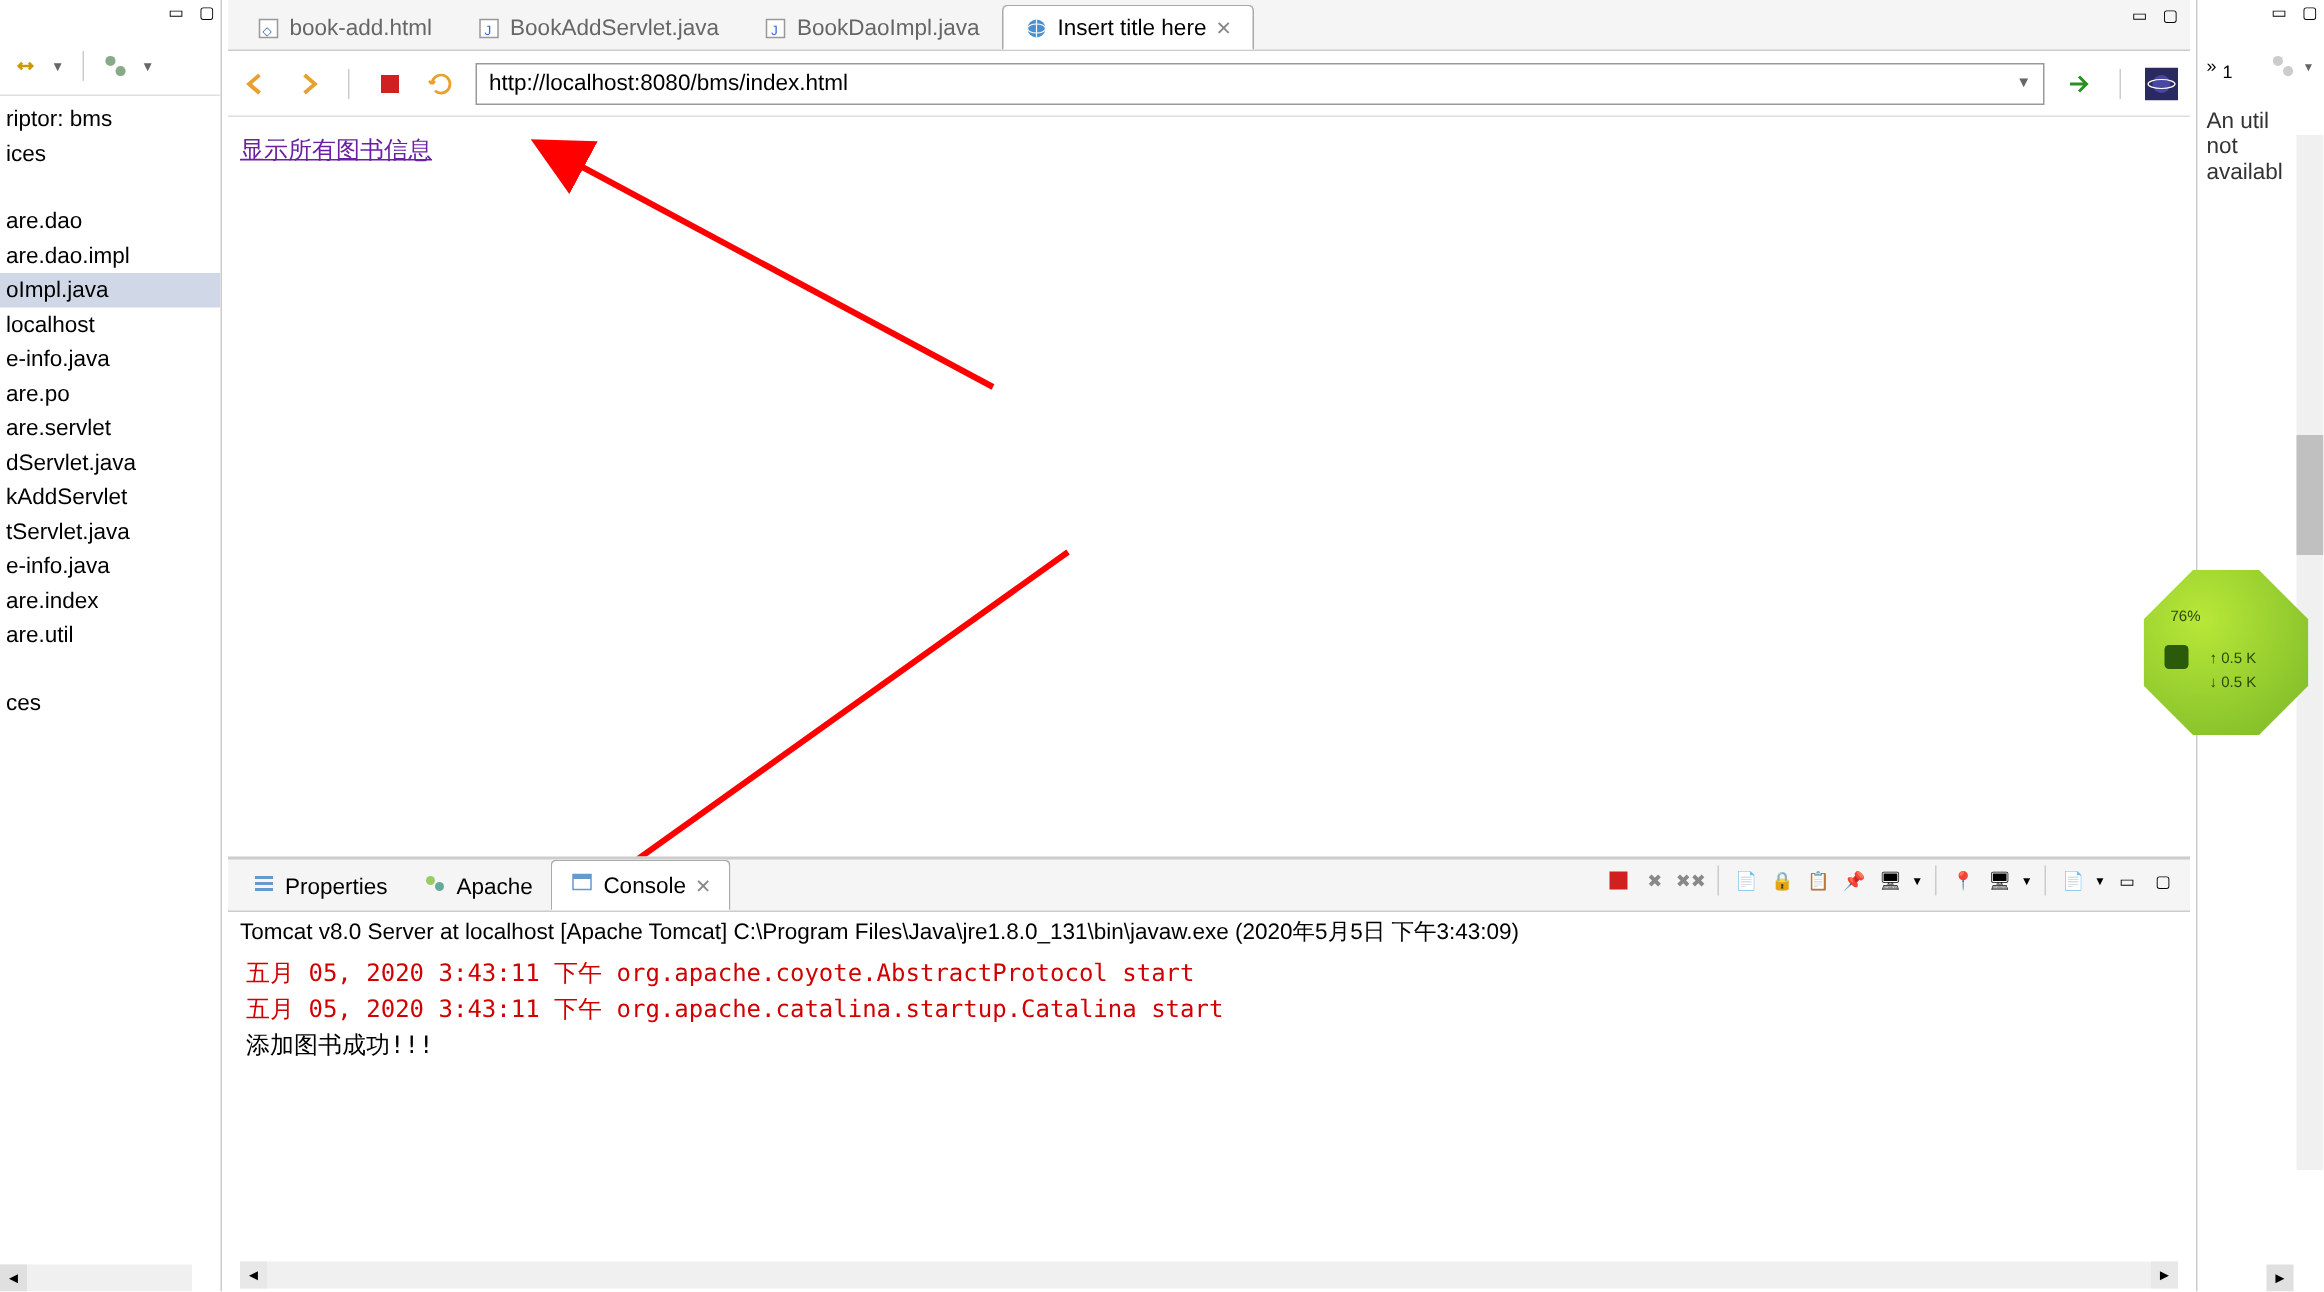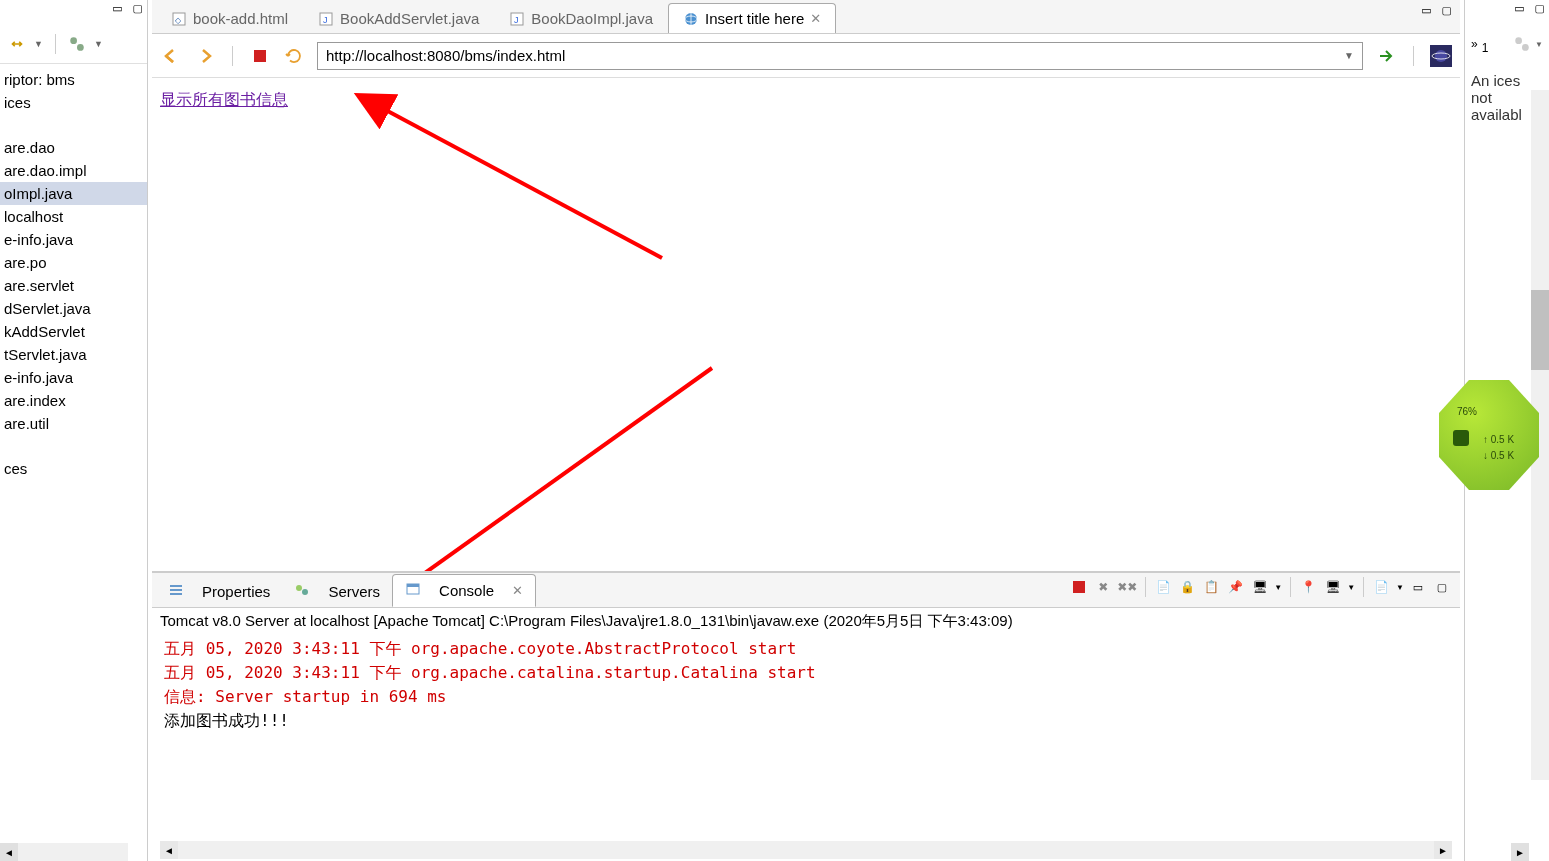--- a/index.html
+++ b/index.html
@@ -24,36 +24,36 @@
 .tab-icon { width: 16px; height: 16px; display: inline-block; }
 .tab-win-controls { position: absolute; right: 8px; top: 4px; display: flex; gap: 10px; }
 .browser-toolbar { height: 44px; display: flex; align-items: center; padding: 0 8px; gap: 12px; border-bottom: 1px solid #ddd; }
 .nav-btn { width: 22px; height: 22px; display: flex; align-items: center; justify-content: center; cursor: pointer; }
 .url-bar { flex: 1; height: 28px; border: 1px solid #999; padding: 0 8px; font-size: 15px; display: flex; align-items: center; justify-content: space-between; background: #fff; }
 .url-drop { color: #666; font-size: 10px; }
 .browser-content { flex: 1; background: #fff; padding: 12px 8px; position: relative; overflow: hidden; }
 .browser-link { color: #6b1fa3; text-decoration: underline; font-size: 16px; cursor: pointer; }
 .arrow-svg { position: absolute; top: 0; left: 0; pointer-events: none; }
 .bottom-tabs { height: 36px; display: flex; align-items: flex-end; background: #f5f5f5; border-top: 1px solid #ccc; border-bottom: 1px solid #ccc; padding-left: 4px; position: relative; }
-.bottom-tab { padding: 6px 12px; display: flex; align-items: center; gap: 18px; font-size: 15px; cursor: pointer; }
+.bottom-tab { padding: 6px 12px; display: flex; align-items: center; gap: 6px; font-size: 15px; cursor: pointer; }
 .bottom-tab.active { background: #fff; border: 1px solid #aaa; border-bottom: 1px solid #fff; border-radius: 4px 4px 0 0; }
 .console-toolbar { position: absolute; right: 8px; top: 4px; display: flex; gap: 4px; align-items: center; }
 .console-toolbar .tb-btn { width: 20px; height: 20px; display: flex; align-items: center; justify-content: center; cursor: pointer; font-size: 12px; }
 .console-header { padding: 4px 8px; font-size: 15px; background: #fff; }
 .console-body { background: #fff; padding: 2px 12px; font-family: "Consolas", monospace; font-size: 16px; line-height: 1.5; position: relative; }
 .console-body .red { color: #d00000; }
 .console-body .black { color: #000; }
 .console-scroll-h { position: absolute; bottom: 2px; left: 8px; right: 8px; height: 18px; background: #f0f0f0; display: flex; }
 .console-scroll-h .arrow { width: 18px; height: 18px; background: #e8e8e8; display: flex; align-items: center; justify-content: center; font-size: 10px; }
 .console-scroll-h .track { flex: 1; }
 .bottom-section { display: flex; flex-direction: column; height: 290px; border-top: 1px solid #ccc; position: relative; }
 .right-panel { width: 85px; border-left: 1px solid #ccc; background: #fff; display: flex; flex-direction: column; }
 .right-toolbar { height: 40px; display: flex; align-items: center; padding: 0 6px; gap: 4px; font-size: 13px; position: relative; }
 .right-content { padding: 8px 6px; font-size: 15px; color: #333; }
-.widget { position: absolute; right: 10px; top: 380px; width: 100px; height: 110px; }
+.widget { position: absolute; right: 10px; top: 380px; width: 110px; height: 110px; }
 .widget-octagon { width: 100%; height: 100%; background: radial-gradient(circle at 35% 30%, #b8e838, #7ab828); clip-path: polygon(30% 0, 70% 0, 100% 30%, 100% 70%, 70% 100%, 30% 100%, 0 70%, 0 30%); position: relative; }
 .widget-text { position: absolute; font-size: 10px; color: #2a4a0a; }
 .toolbar-icon { width: 18px; height: 18px; }
 .sep { width: 1px; height: 20px; background: #ccc; margin: 0 4px; }
 </style>
 </head>
 <body>
 
 <div class="main-layout">
 
@@ -203,21 +203,21 @@
                 <rect x="2" y="7" width="12" height="2" fill="#69c"></rect>
                 <rect x="2" y="11" width="12" height="2" fill="#69c"></rect>
               </svg></span>
             <span>Properties</span>
           </div>
           <div class="bottom-tab">
             <span><svg width="16" height="16">
                 <circle cx="5" cy="6" r="3" fill="#9c6"></circle>
                 <circle cx="11" cy="10" r="3" fill="#6a9"></circle>
               </svg></span>
-            <span>Servers</span>
+            <span>Apache</span>
           </div>
           <div class="bottom-tab active">
             <span><svg width="16" height="16">
                 <rect x="2" y="3" width="12" height="10" fill="#fff" stroke="#69c"></rect>
                 <rect x="2" y="3" width="12" height="3" fill="#69c"></rect>
               </svg></span>
             <span>Console</span> 
             <span class="tab-close">✕</span>
           </div>
           <div class="console-toolbar">
@@ -243,21 +243,20 @@
           <span class="tb-btn">📄</span>
           <span style="font-size:8px;">▼</span>
           <span class="tb-btn" style="font-size:11px;">▭</span>
           <span class="tb-btn" style="font-size:11px;">▢</span>
         </div>
       </div>
       <div class="console-header">Tomcat v8.0 Server at localhost [Apache Tomcat] C:\Program Files\Java\jre1.8.0_131\bin\javaw.exe (2020年5月5日 下午3:43:09)</div>
       <div class="console-body" id="console-lines">
       <div class="red">五月 05, 2020 3:43:11 下午 org.apache.coyote.AbstractProtocol start</div>
           <div class="red">五月 05, 2020 3:43:11 下午 org.apache.catalina.startup.Catalina start</div>
-          <div class="red">信息: Server startup in 694 ms</div>
           <div class="black">添加图书成功!!!</div>
         </div>
       <div class="console-scroll-h">
         <div class="arrow">◄</div>
         <div class="track"></div>
         <div class="arrow">►</div>
       </div>
     </div>
   </div>
 
@@ -272,21 +271,21 @@
       <span style="font-size:12px;">»</span>
       <span style="font-size:12px; position:relative; top:4px;">1</span>
       <div style="flex:1"></div>
       <svg class="toolbar-icon" viewBox="0 0 16 16">
           <circle cx="5" cy="5" r="3" fill="#ccc"></circle>
           <circle cx="11" cy="11" r="3" fill="#ccc"></circle>
         </svg>
       <span style="font-size:8px;color:#666;">▼</span>
     </div>
     <div class="right-content">
-      <div>An ices</div>
+      <div>An util</div>
       <div>not</div>
       <div>availabl</div>
     </div>
   </div>
 </div>
 
 <div class="widget">
   <div class="widget-octagon">
     <div class="widget-text" style="top:26px; left:18px;">76%</div>
     <div class="widget-text" style="top:54px; left:44px;">↑ <span>0.5 K</span></div>

